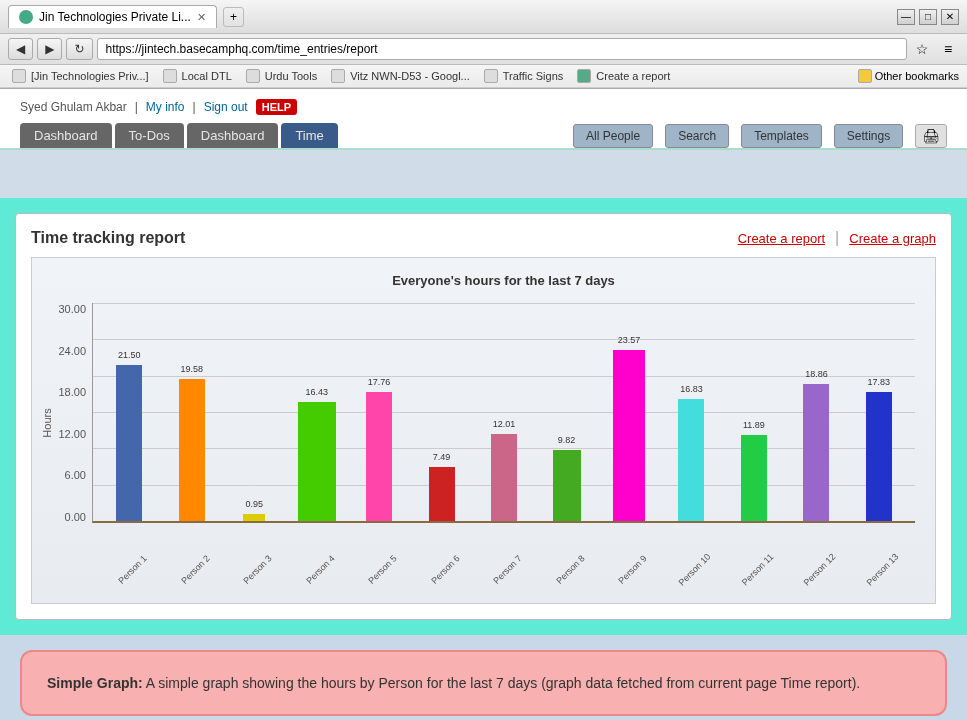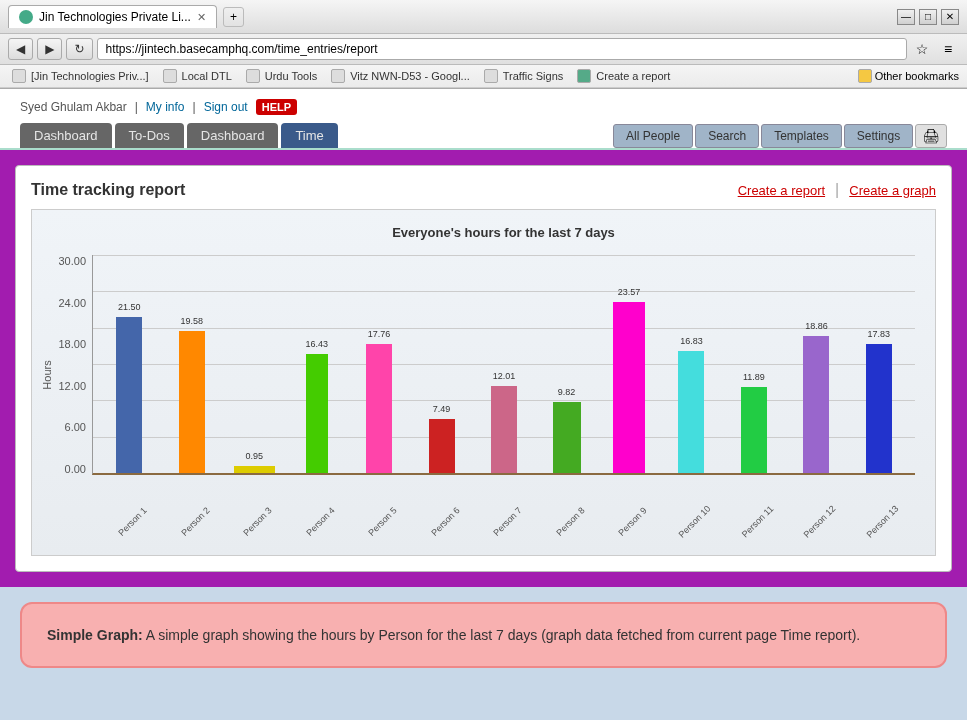--- a/index.html
+++ b/index.html
@@ -34,25 +34,25 @@
     .app-title-row { display: flex; align-items: center; justify-content: space-between; padding-bottom: 8px; }
     .app-title { font-size: 22px; color: #333; font-weight: normal; }
     .user-info { font-size: 12px; color: #555; display: flex; gap: 8px; align-items: center; }
     .user-info a { color: #069; text-decoration: none; }
     .help-btn { background: #c00; color: white; font-weight: bold; font-size: 11px; padding: 2px 6px; border-radius: 3px; }
 
     .main-nav { display: flex; gap: 3px; }
     .nav-tab { padding: 5px 14px; font-size: 13px; border-radius: 4px 4px 0 0; cursor: pointer; color: #e5e5e5; background: #666; border: none; text-decoration: none; }
     .nav-tab.active { background: #3a5a8a; }
 
-    .right-nav { display: flex; gap: 2px; align-items: center; }
+    .right-nav { display: flex; gap: 12px; align-items: center; }
     .right-nav-btn { padding: 4px 12px; font-size: 12px; background: #a0b4c8; border: 1px solid #889; border-radius: 3px; cursor: pointer; color: #333; }
     .print-btn { background: #e0e0e0; border: 1px solid #aaa; border-radius: 3px; padding: 3px 6px; cursor: pointer; font-size: 14px; }
 
-    .content-area { background: #a21caf; padding: 15px; }
+    .content-area { background: #5eead4; padding: 15px; margin-top: 48px; }
     .report-card { background: white; border: 1px solid #bbb; border-radius: 4px; padding: 15px; position: relative; }
     .report-header { display: flex; align-items: center; justify-content: space-between; margin-bottom: 10px; }
     .report-title { font-size: 16px; font-weight: bold; color: #333; }
     .report-actions { display: flex; gap: 10px; align-items: center; }
     .report-link { color: #c00; font-size: 13px; text-decoration: underline; cursor: pointer; }
 
     
     .chart-container { background: linear-gradient(to bottom, #f0f4f8, #e8ecf0); border: 1px solid #ccc; padding: 15px 20px 60px 60px; position: relative; }
     .chart-title { text-align: center; font-size: 13px; color: #333; margin-bottom: 15px; font-weight: bold; }
     .y-label { position: absolute; left: -60px; top: 50%; transform: translateY(-50%) rotate(-90deg); font-size: 11px; color: #555; white-space: nowrap; }
@@ -195,27 +195,27 @@
                     <div style="position: absolute; bottom: -55px; left: 50%; font-size: 9px; color: rgb(85, 85, 85); white-space: nowrap; transform: translateX(-50%) rotate(-45deg); transform-origin: center top;">Person 1</div>
                   </div>
                 </div>
                 <div style="flex: 1 1 0%; display: flex; flex-direction: column; align-items: center; justify-content: flex-end; height: 100%; position: relative;">
                   <div style="width: 26px; background: rgb(255, 136, 0); height: 65.3%; position: relative; transition: height 0.3s;">
                     <div style="position: absolute; top: -15px; left: 50%; transform: translateX(-50%); font-size: 9px; color: rgb(51, 51, 51); white-space: nowrap;">19.58</div>
                     <div style="position: absolute; bottom: -55px; left: 50%; font-size: 9px; color: rgb(85, 85, 85); white-space: nowrap; transform: translateX(-50%) rotate(-45deg); transform-origin: center top;">Person 2</div>
                   </div>
                 </div>
                 <div style="flex: 1 1 0%; display: flex; flex-direction: column; align-items: center; justify-content: flex-end; height: 100%; position: relative;">
-                  <div style="width: 41px; background: rgb(221, 204, 0); height: 3.2%; position: relative; transition: height 0.3s;">
+                  <div style="width: 22px; background: rgb(221, 204, 0); height: 3.2%; position: relative; transition: height 0.3s;">
                     <div style="position: absolute; top: -15px; left: 50%; transform: translateX(-50%); font-size: 9px; color: rgb(51, 51, 51); white-space: nowrap;">0.95</div>
                     <div style="position: absolute; bottom: -55px; left: 50%; font-size: 9px; color: rgb(85, 85, 85); white-space: nowrap; transform: translateX(-50%) rotate(-45deg); transform-origin: center top;">Person 3</div>
                   </div>
                 </div>
                 <div style="flex: 1 1 0%; display: flex; flex-direction: column; align-items: center; justify-content: flex-end; height: 100%; position: relative;">
-                  <div style="width: 22px; background: rgb(68, 204, 0); height: 54.8%; position: relative; transition: height 0.3s;">
+                  <div style="width: 38px; background: rgb(68, 204, 0); height: 54.8%; position: relative; transition: height 0.3s;">
                     <div style="position: absolute; top: -15px; left: 50%; transform: translateX(-50%); font-size: 9px; color: rgb(51, 51, 51); white-space: nowrap;">16.43</div>
                     <div style="position: absolute; bottom: -55px; left: 50%; font-size: 9px; color: rgb(85, 85, 85); white-space: nowrap; transform: translateX(-50%) rotate(-45deg); transform-origin: center top;">Person 4</div>
                   </div>
                 </div>
                 <div style="flex: 1 1 0%; display: flex; flex-direction: column; align-items: center; justify-content: flex-end; height: 100%; position: relative;">
                   <div style="width: 26px; background: rgb(255, 68, 170); height: 59.2%; position: relative; transition: height 0.3s; text-align: center;">
                     <div style="position: absolute; top: -15px; left: 50%; transform: translateX(-50%); font-size: 9px; color: rgb(51, 51, 51); white-space: nowrap;">17.76</div>
                     <div style="position: absolute; bottom: -55px; left: 50%; font-size: 9px; color: rgb(85, 85, 85); white-space: nowrap; transform: translateX(-50%) rotate(-45deg); transform-origin: center top;">Person 5</div>
                   </div>
                 </div>

